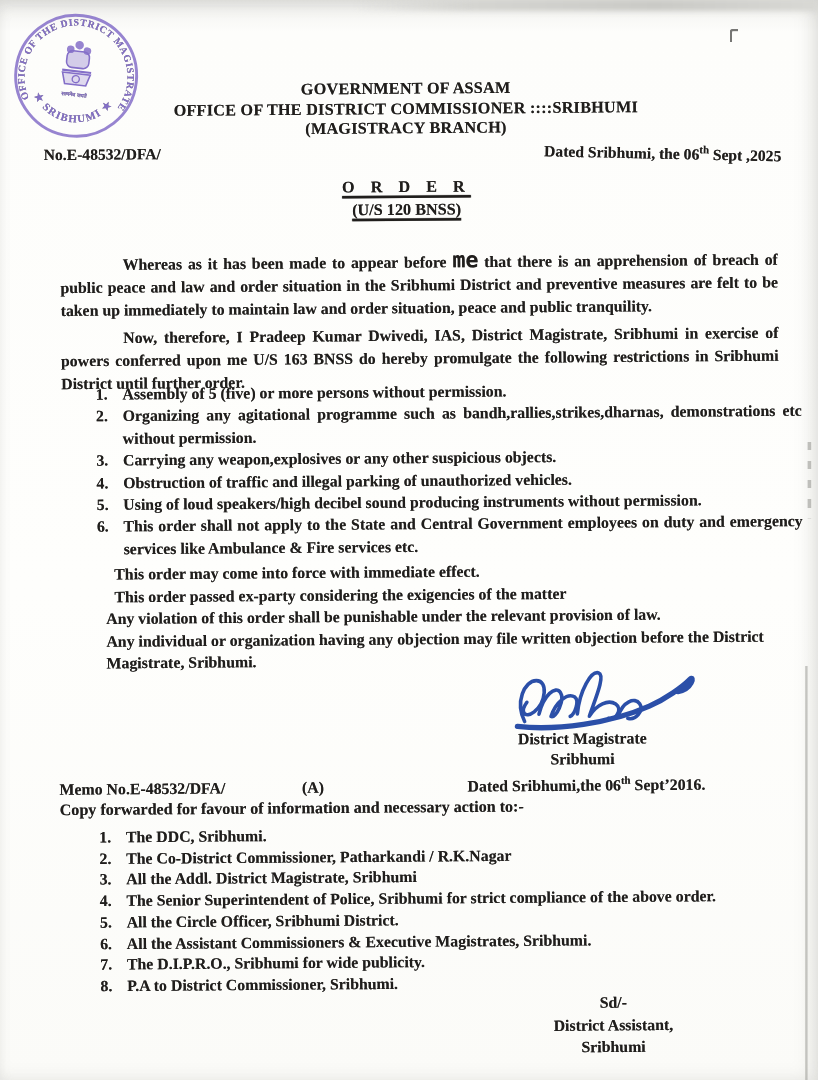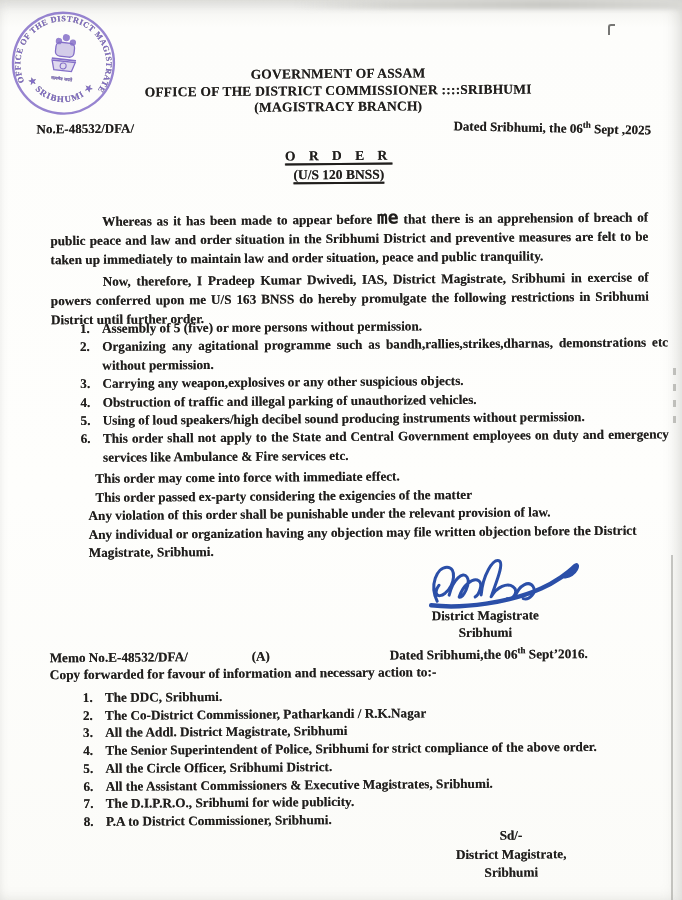--- a/index.html
+++ b/index.html
@@ -176,18 +176,18 @@
       <li>All the Addl. District Magistrate, Sribhumi</li>
       <li>The Senior Superintendent of Police, Sribhumi for strict compliance of the above order.</li>
       <li>All the  Circle Officer, Sribhumi District.</li>
       <li>All the Assistant Commissioners &amp; Executive Magistrates, Sribhumi.</li>
       <li>The D.I.P.R.O., Sribhumi for wide publicity.</li>
       <li>P.A to District Commissioner, Sribhumi.</li>
     </ol>
 
     <div class="sd-block b">
       <div>Sd/-</div>
-      <div>District Magistrate,</div>
+      <div>District Assistant,</div>
       <div>Sribhumi</div>
     </div>
 
   </div>
 </div>
 
 </body></html>

